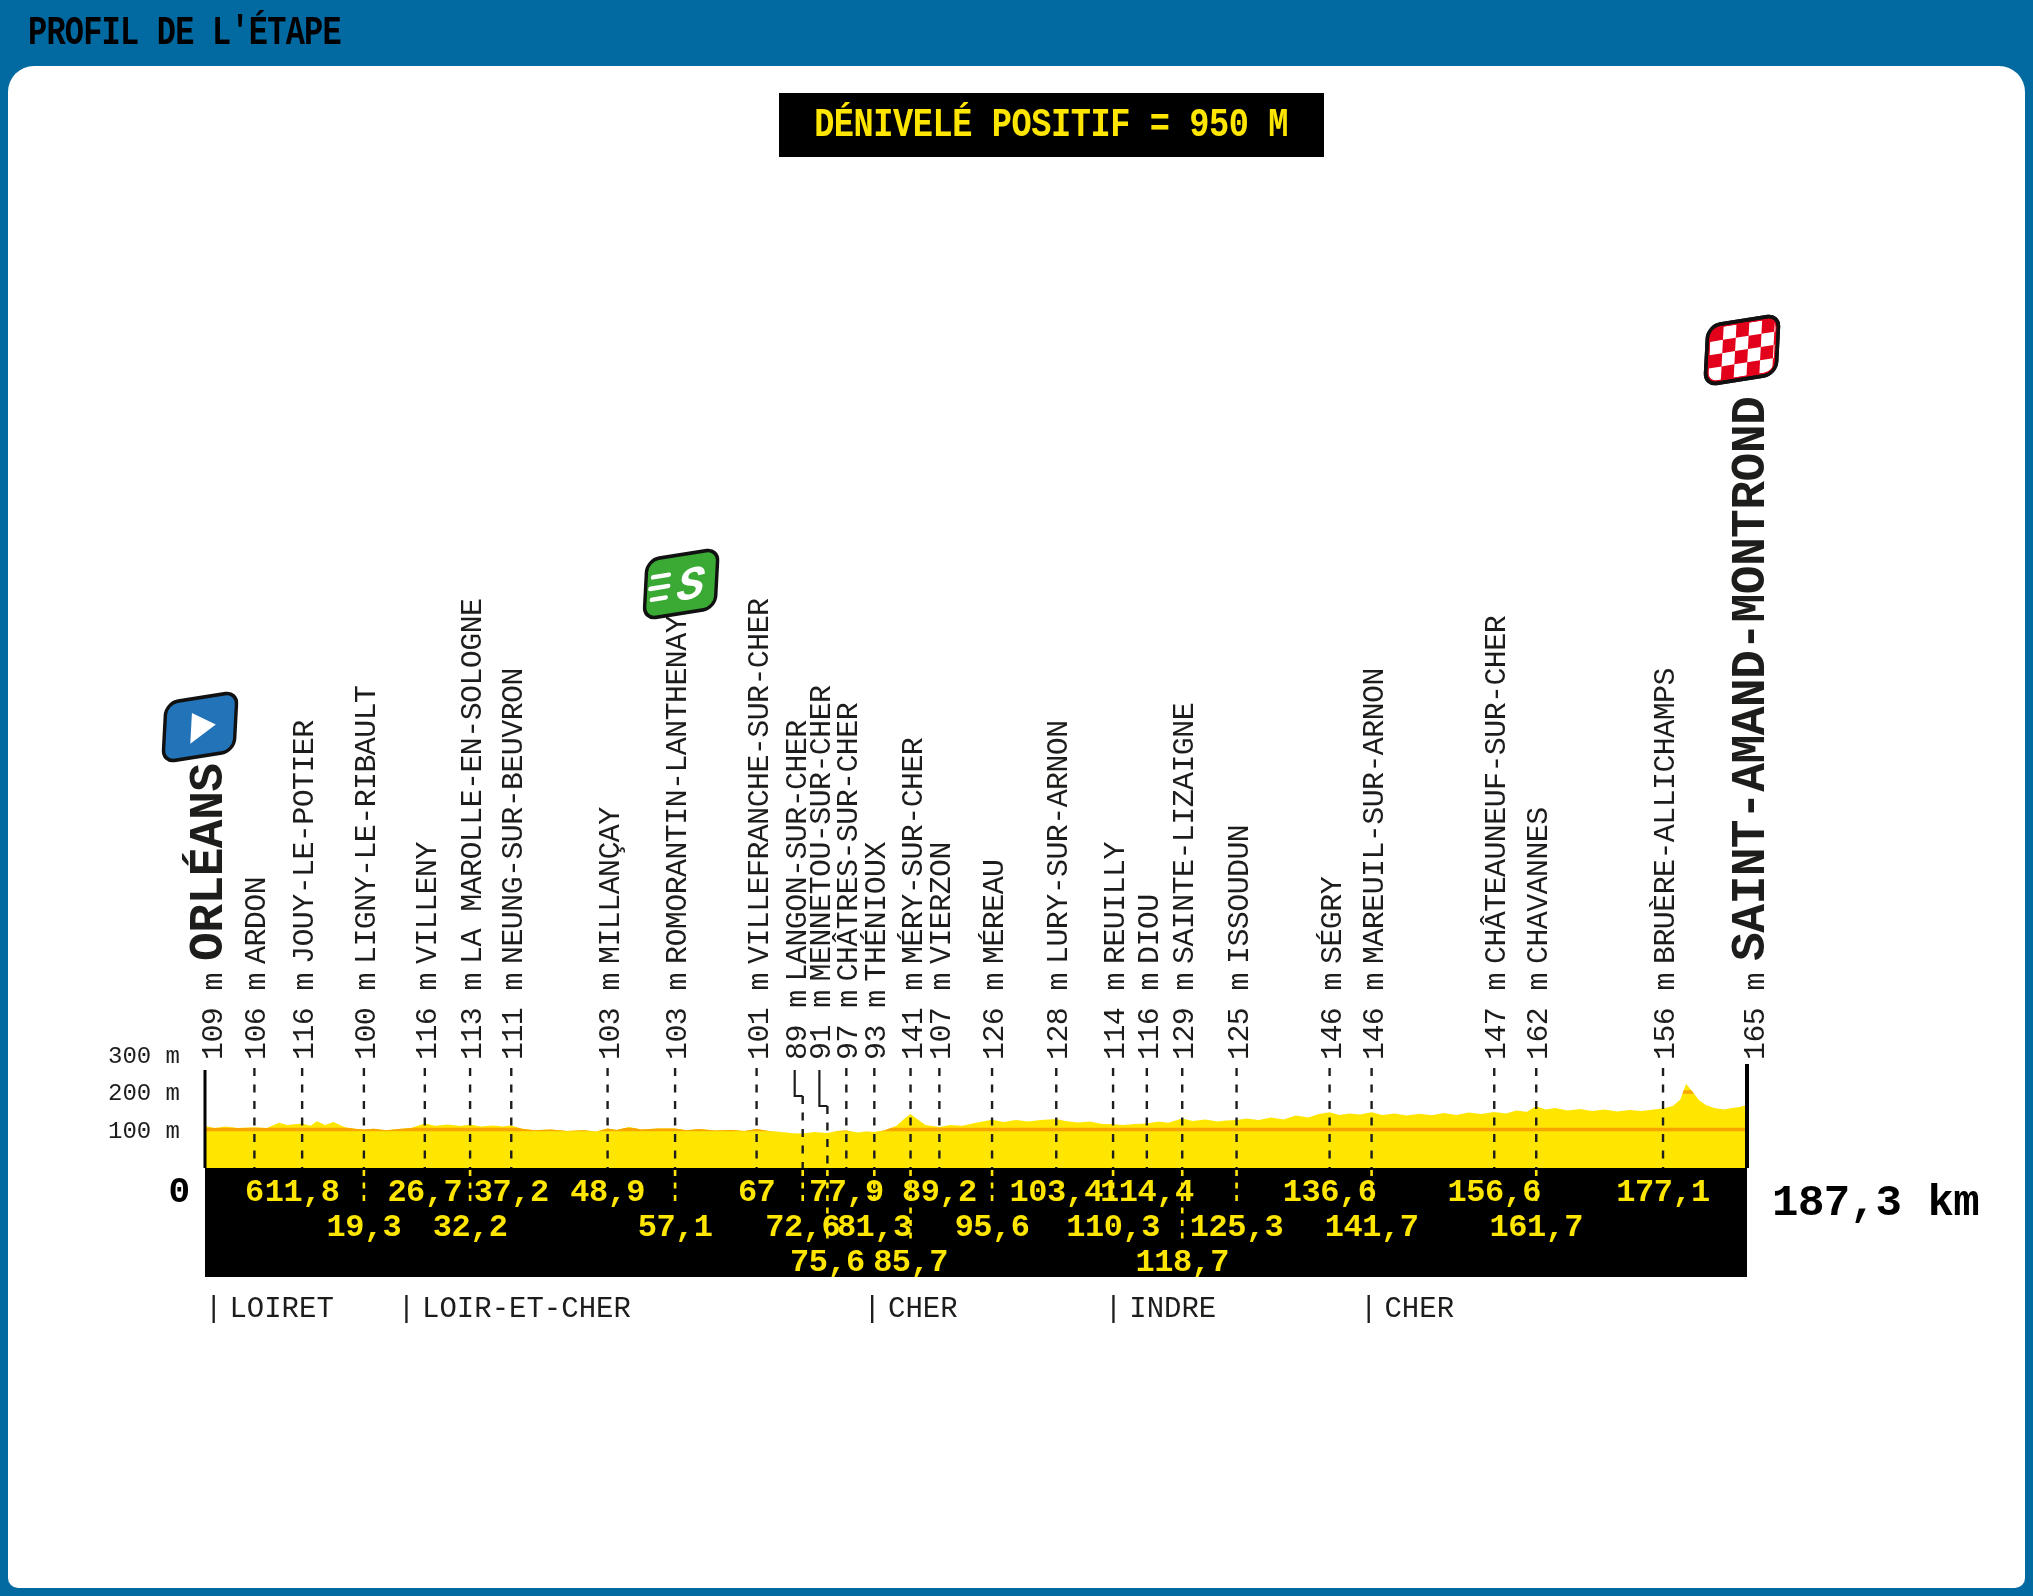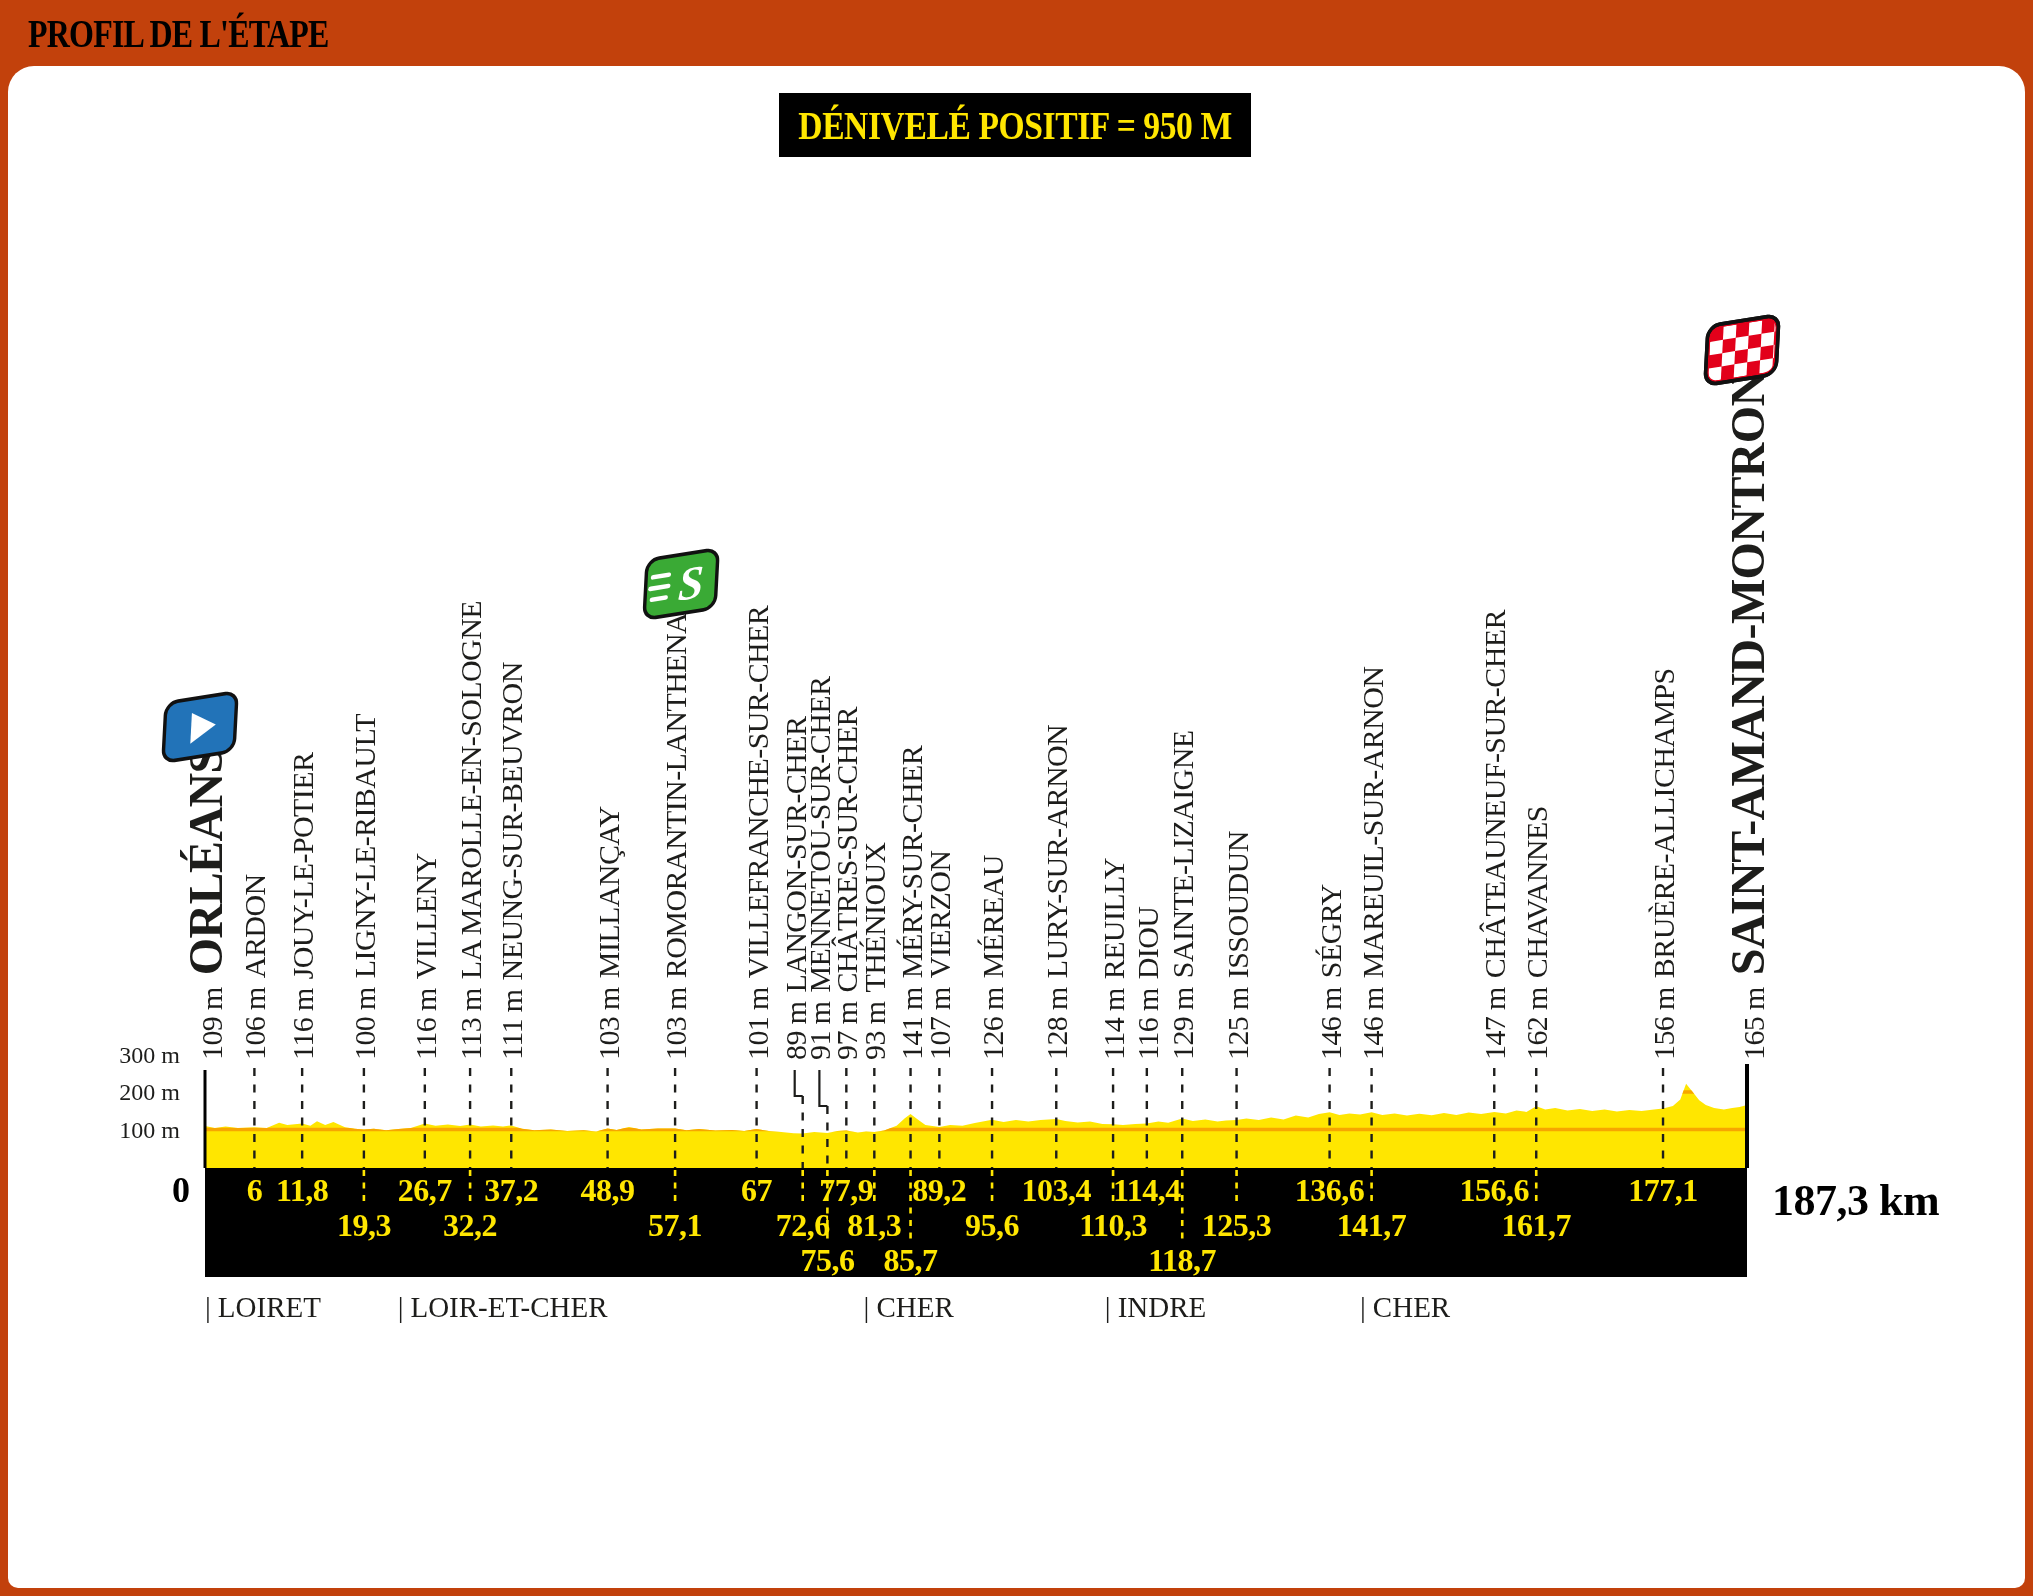--- a/index.html
+++ b/index.html
@@ -1,23 +1,23 @@
 <!DOCTYPE html>
 <html><head>
 <meta charset="utf-8">
 <style>
   html,body{margin:0;padding:0;background:#fff;}
-  .stage{position:relative;width:2033px;height:1596px;background:#c2410c;overflow:hidden;
-         font-family:Liberation Serif, serif;}
+  .stage{position:relative;width:2033px;height:1596px;background:#0369a1;overflow:hidden;
+         font-family:Liberation Mono, monospace;}
   .card{position:absolute;left:8px;top:66px;right:8px;bottom:8px;background:#ffffff;
         border-radius:26px 26px 10px 10px;}
   .title{position:absolute;left:28px;top:0;height:66px;display:flex;align-items:center;
          color:#000;font-weight:700;font-size:40px;letter-spacing:-1px;white-space:nowrap;
          transform:scaleX(.8);transform-origin:left center;}
-  .banner{position:absolute;left:779px;top:93px;width:472px;height:64px;background:#000;
+  .banner{position:absolute;left:779px;top:93px;width:545px;height:64px;background:#000;
           display:flex;align-items:center;justify-content:center;}
   .banner span{color:#ffe600;font-weight:700;font-size:40px;letter-spacing:-.5px;
                white-space:nowrap;transform:scaleX(.84);}
   svg{position:absolute;left:0;top:0;}
 </style>
 </head>
 <body>
 
 <div class="stage">
   <div class="title">PROFIL DE L'ÉTAPE</div>

